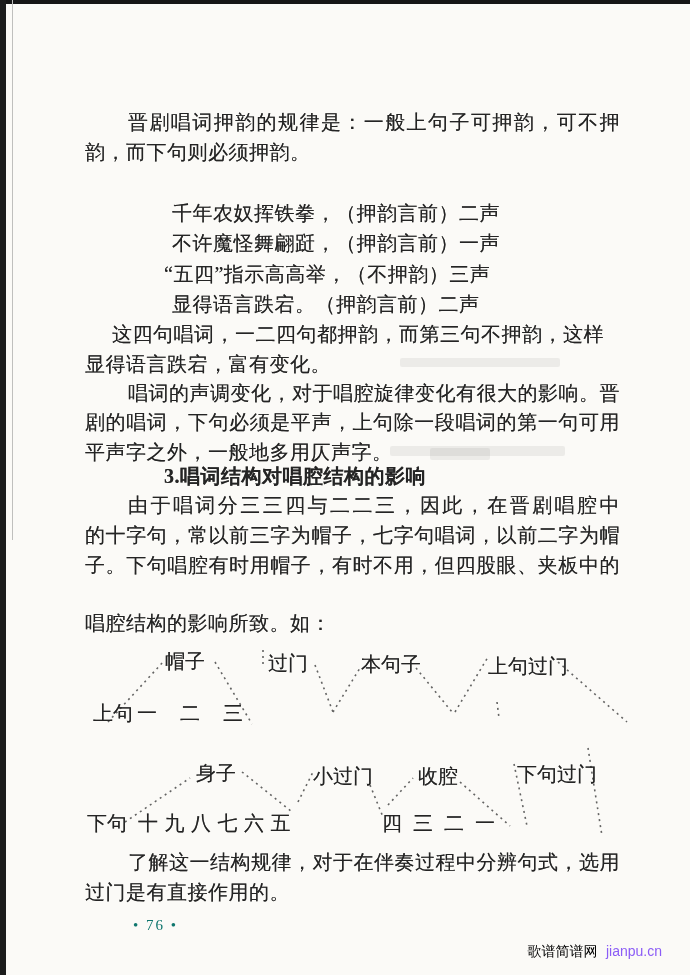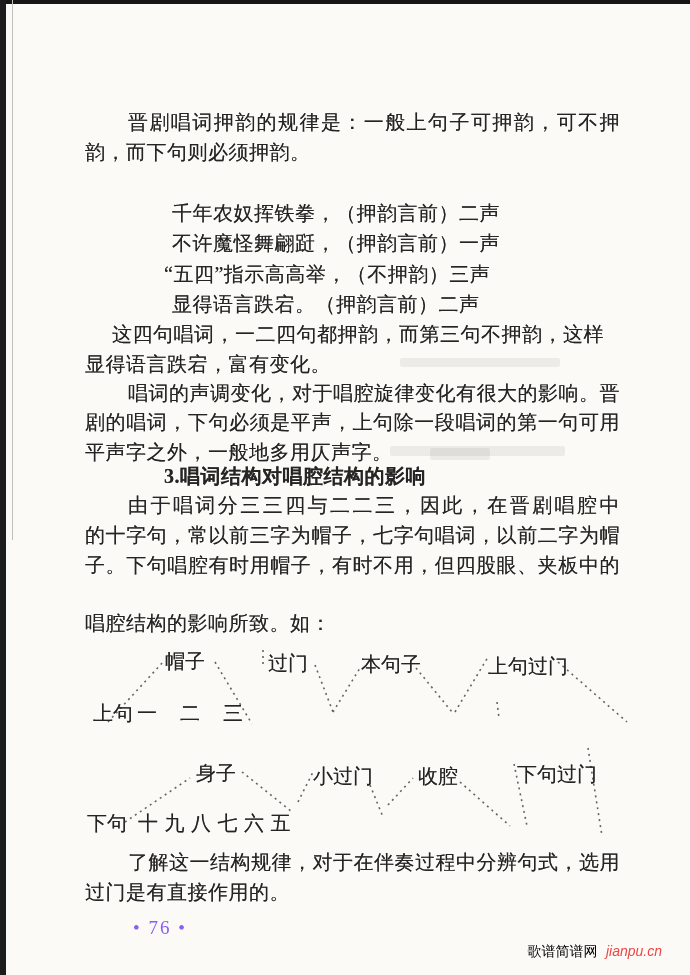--- a/index.html
+++ b/index.html
@@ -37,29 +37,29 @@
   }
   .drow{
     position:absolute;
     font-size:20px;line-height:22px;
     white-space:nowrap;
     text-shadow:0 0 0.5px rgba(20,20,20,0.6);
   }
   .diagram-svg{position:absolute;left:0;top:640px;}
   .pagenum{
     position:absolute;left:133px;top:917px;
-    font-size:19px;letter-spacing:2px;color:#8b5cf6;
+    font-size:15px;letter-spacing:2px;color:#0f766e;
   }
   .watermark{
     position:absolute;right:28px;top:943px;
     font-size:14px;white-space:nowrap;
     font-family:"Liberation Sans","DejaVu Sans",sans-serif;
   }
   .wm-site{color:#000000;font-family:Liberation Mono, monospace;}
-  .wm-url{color:#ef4444;font-style:italic;}
+  .wm-url{color:#8b5cf6;}
   .smudge{position:absolute;background:rgba(60,60,60,0.08);border-radius:2px;}
 </style>
 </head>
 <body>
 
 <div class="page">
 
   <div class="top-strip"></div>
   <div class="left-strip"></div>
   <div class="left-line"></div>
@@ -111,20 +111,21 @@
   <div class="dlabel" style="left:488px;top:655px;">上句过门</div>
   <div class="drow" style="left:93px;top:702px;">上句</div>
   <div class="drow" style="left:137px;top:702px;letter-spacing:23px;">一二三</div>
 
   <div class="dlabel" style="left:196px;top:762px;">身子</div>
   <div class="dlabel" style="left:313px;top:765px;">小过门</div>
   <div class="dlabel" style="left:418px;top:765px;">收腔</div>
   <div class="dlabel" style="left:517px;top:763px;">下句过门</div>
   <div class="drow" style="left:87px;top:812px;">下句</div>
   <div class="drow" style="left:138px;top:812px;letter-spacing:6.5px;">十九八七六五</div>
+  <div class="drow" style="left:382px;top:812px;letter-spacing:11px;">四三二一</div>
 
   <div class="smudge" style="left:400px;top:358px;width:160px;height:9px;"></div>
   <div class="smudge" style="left:390px;top:446px;width:175px;height:10px;"></div>
   <div class="smudge" style="left:430px;top:448px;width:60px;height:12px;"></div>
 
   <div class="pagenum">• 76 •</div>
 
   <div class="watermark">
     <span class="wm-site">歌谱简谱网 </span><span class="wm-url">jianpu.cn</span>
   </div>

